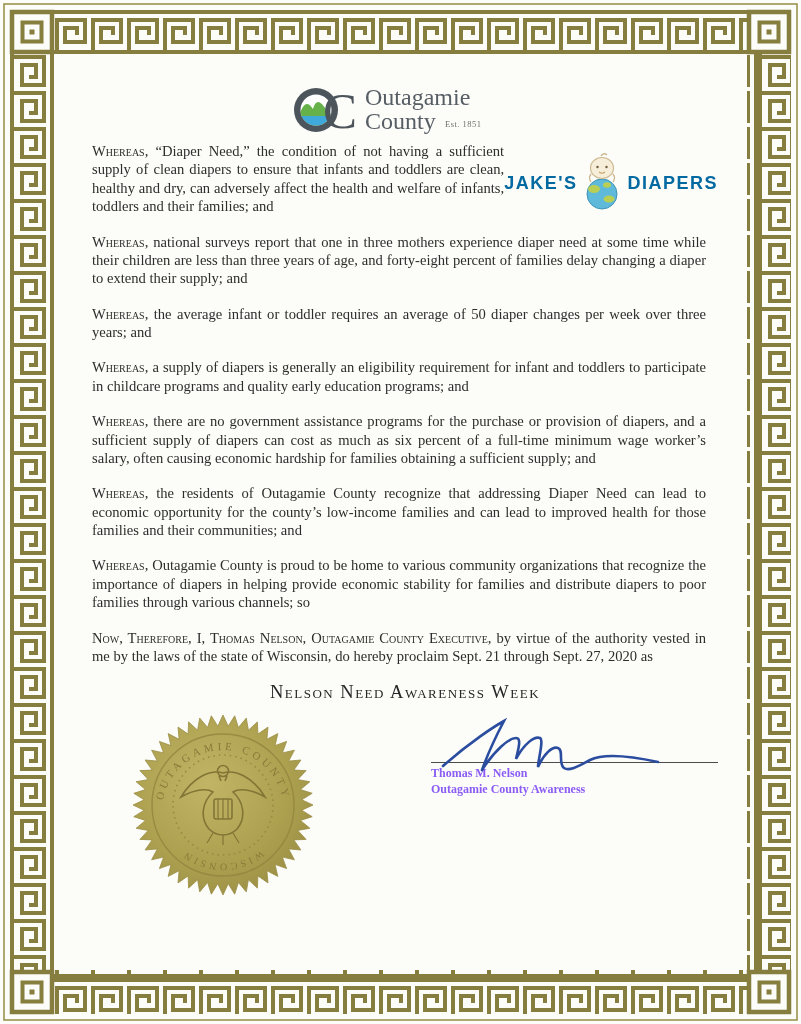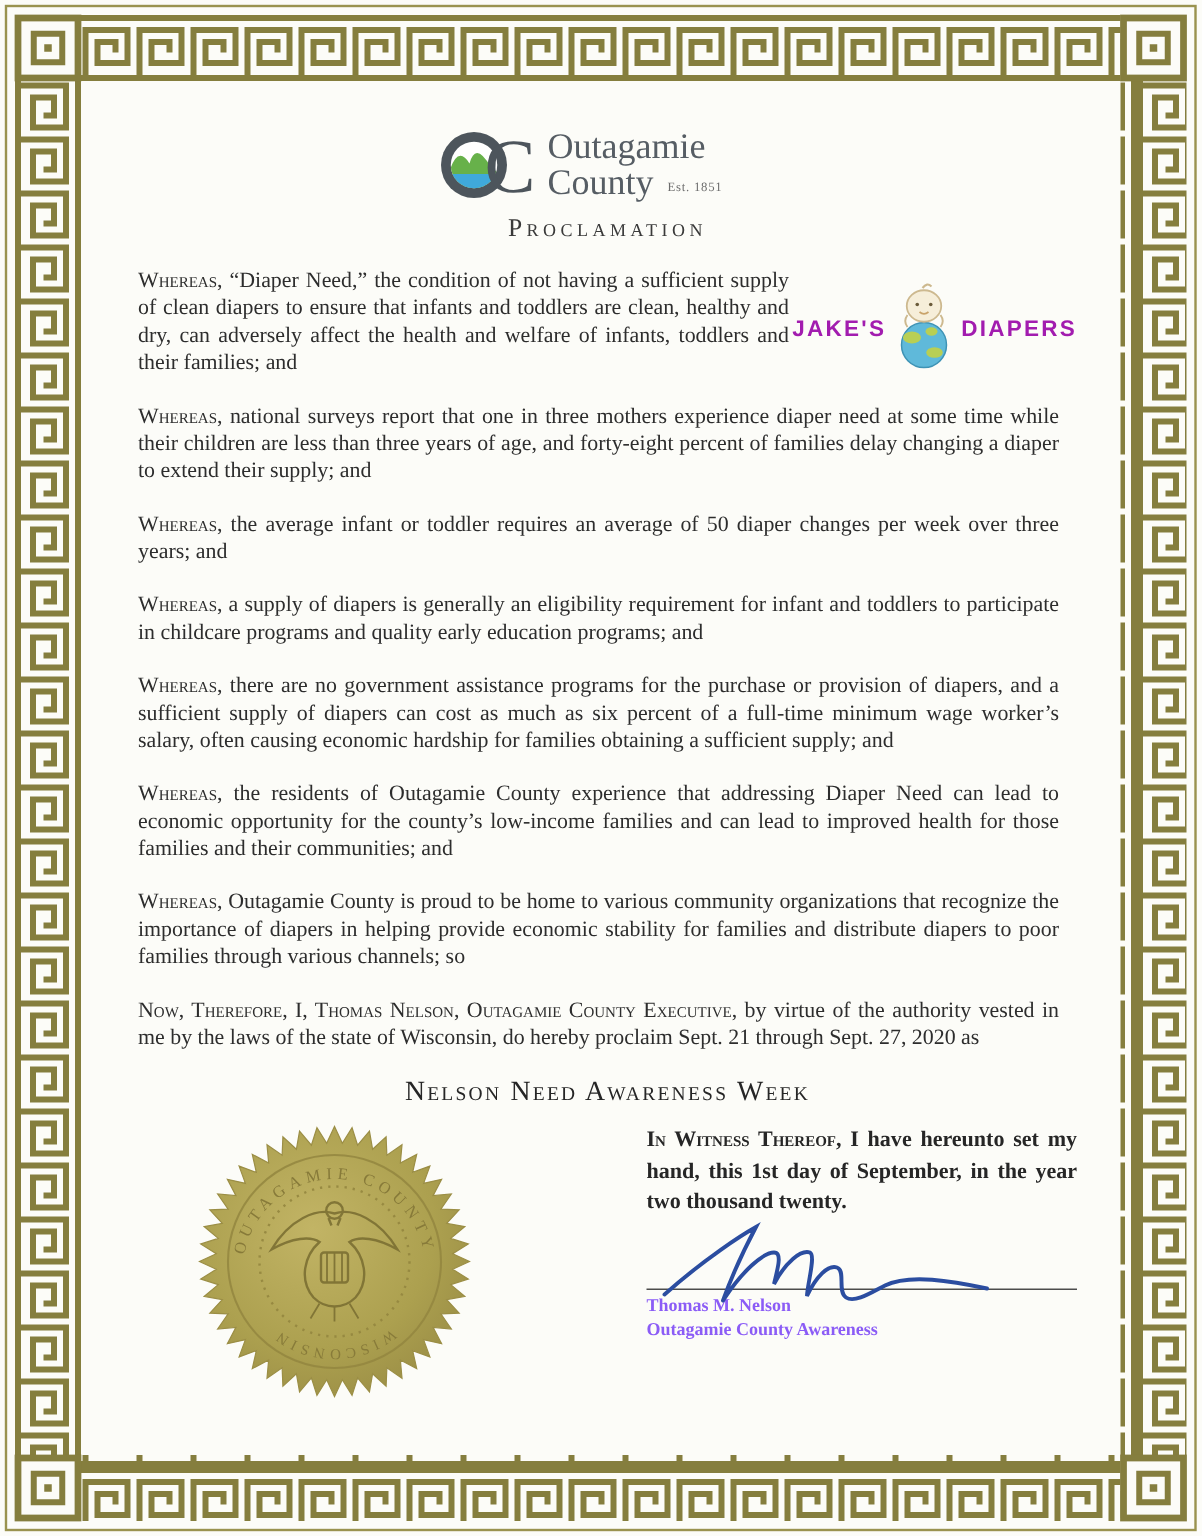--- a/index.html
+++ b/index.html
@@ -20,22 +20,22 @@
 
   
   p.para{margin:0 12px 17px 0;font-size:14.6px;line-height:1.26;text-align:justify;color:#2d2d2d}
   .lead{font-variant:small-caps}
   .para-row1{display:flex;align-items:flex-start;margin:0 0 17px 0}
   .para-row1 p.para{width:434px;margin:0}
 
   
   .jakes{
     margin-left:auto;margin-top:10px;display:flex;align-items:center;gap:1px;
-    font-family:"Liberation Sans", sans-serif;font-weight:bold;color:#a21caf;
-    font-size:15px;letter-spacing:1.5px;
+    font-family:"Liberation Sans", sans-serif;font-weight:bold;color:#0369a1;
+    font-size:18px;letter-spacing:1.5px;
   }
   .jakes svg{margin:0 1px}
 
   
   .proclaim .lead{font-weight:normal}
   .week-title{
     text-align:center;font-variant:small-caps;font-size:18.5px;
     letter-spacing:1.5px;color:#262626;margin:1px 0 10px 0;
   }
 
@@ -95,21 +95,20 @@
         <path d="M10,36 Q16,16 24,29 Q28,14 38,31 L44,36 L44,46 L10,46 Z" fill="#67b14a"></path>
         <rect x="10" y="36" width="34" height="10" fill="#3fa9db"></rect>
       </g>
       <text x="34" y="48" font-size="51" font-family="Liberation Serif, serif" fill="#4d555c">C</text>
       <text x="76" y="25" font-size="24" font-family="Liberation Serif, serif" fill="#565d64">Outagamie</text>
       <text x="76" y="49" font-size="24" font-family="Liberation Serif, serif" fill="#565d64">County</text>
       <text x="156" y="47" font-size="8.5" font-family="Liberation Serif, serif" fill="#6d6d6d" letter-spacing="0.5">Est. 1851</text>
     </svg>
   </div>
 
-  <div class="proc-title">Proclamation</div>
 
   <div class="para-row1">
     <p class="para"><span class="lead">Whereas,</span> <span>“Diaper Need,” the condition of not having a sufficient supply of clean diapers to ensure that infants and toddlers are clean, healthy and dry, can adversely affect the health and welfare of infants, toddlers and their families; and</span></p>
     <div class="jakes">
       <span>JAKE'S</span>
       <svg width="46" height="62" viewBox="0 0 46 62">
         <circle cx="23" cy="42" r="15" fill="#5fb9da" stroke="#3e93b5" stroke-width="1"></circle>
         <ellipse cx="15" cy="37" rx="6" ry="4" fill="#b8cf54"></ellipse>
         <ellipse cx="30" cy="47" rx="5.5" ry="3.5" fill="#b8cf54"></ellipse>
         <ellipse cx="28" cy="33" rx="4" ry="2.8" fill="#b8cf54"></ellipse>
@@ -121,21 +120,21 @@
         <path d="M12,22 q-3,4 0,8 M34,22 q3,4 0,8" fill="none" stroke="#cdb98f" stroke-width="1.3"></path>
       </svg>
       <span>DIAPERS</span>
     </div>
   </div>
 
   <p class="para"><span class="lead">Whereas,</span> <span>national surveys report that one in three mothers experience diaper need at some time while their children are less than three years of age, and forty-eight percent of families delay changing a diaper to extend their supply; and</span></p>
   <p class="para"><span class="lead">Whereas,</span> <span>the average infant or toddler requires an average of 50 diaper changes per week over three years; and</span></p>
   <p class="para"><span class="lead">Whereas,</span> <span>a supply of diapers is generally an eligibility requirement for infant and toddlers to participate in childcare programs and quality early education programs; and</span></p>
   <p class="para"><span class="lead">Whereas,</span> <span>there are no government assistance programs for the purchase or provision of diapers, and a sufficient supply of diapers can cost as much as six percent of a full-time minimum wage worker’s salary, often causing economic hardship for families obtaining a sufficient supply; and</span></p>
-  <p class="para"><span class="lead">Whereas,</span> <span>the residents of Outagamie County experience that addressing Diaper Need can lead to economic opportunity for the county’s low-income families and can lead to improved health for those families and their communities; and</span></p>
+  <p class="para"><span class="lead">Whereas,</span> <span>the residents of Outagamie County recognize that addressing Diaper Need can lead to economic opportunity for the county’s low-income families and can lead to improved health for those families and their communities; and</span></p>
   <p class="para"><span class="lead">Whereas,</span> <span>Outagamie County is proud to be home to various community organizations that recognize the importance of diapers in helping provide economic stability for families and distribute diapers to poor families through various channels; so</span></p>
 
   <p class="para proclaim"><span class="lead">Now, Therefore, I, Thomas Nelson, Outagamie County Executive,</span> <span>by virtue of the authority vested in me by the laws of the state of Wisconsin, do hereby proclaim Sept. 21 through Sept. 27, 2020 as</span></p>
 
   <div class="week-title">Nelson Need Awareness Week</div>
 
 
   <div class="bottom-row">
 
     <div class="seal-wrap">
@@ -163,21 +162,20 @@
           <circle cx="0" cy="-34" r="5.5"></circle>
           <path d="M-4,-29 L-2,-24 M4,-29 L2,-24"></path>
           <rect x="-9" y="-6" width="18" height="20" rx="2"></rect>
           <path d="M-5,-6 L-5,14 M0,-6 L0,14 M5,-6 L5,14" stroke-width="1.2"></path>
           <path d="M-10,28 L-16,38 M0,30 L0,40 M10,28 L16,38" stroke-width="1.2"></path>
         </g>
       </svg>
     </div>
 
     <div class="witness">
-      <p><span class="lead">In Witness Thereof,</span> <span>I have hereunto set my hand, this 1st day of September, in the year two thousand twenty.</span></p>
       <div class="sig-block">
         <svg class="sig-svg" width="240" height="62" viewBox="0 0 240 62">
           <path d="M18,50 C45,26 70,10 79,5 C70,22 62,40 57,54 M57,54 C70,34 84,22 91,22 C97,22 93,34 91,43 C99,28 109,20 115,22 C119,24 113,44 113,51 C119,38 127,30 133,32 C139,34 133,48 139,52 C145,56 157,48 165,44 C181,36 210,41 233,46" fill="none" stroke="#2b4da0" stroke-width="2.6" stroke-linecap="round"></path>
         </svg>
         <div class="sig-line"></div>
         <div class="sig-name">Thomas M. Nelson</div>
         <div class="sig-title">Outagamie County Awareness</div>
       </div>
     </div>
   </div>

